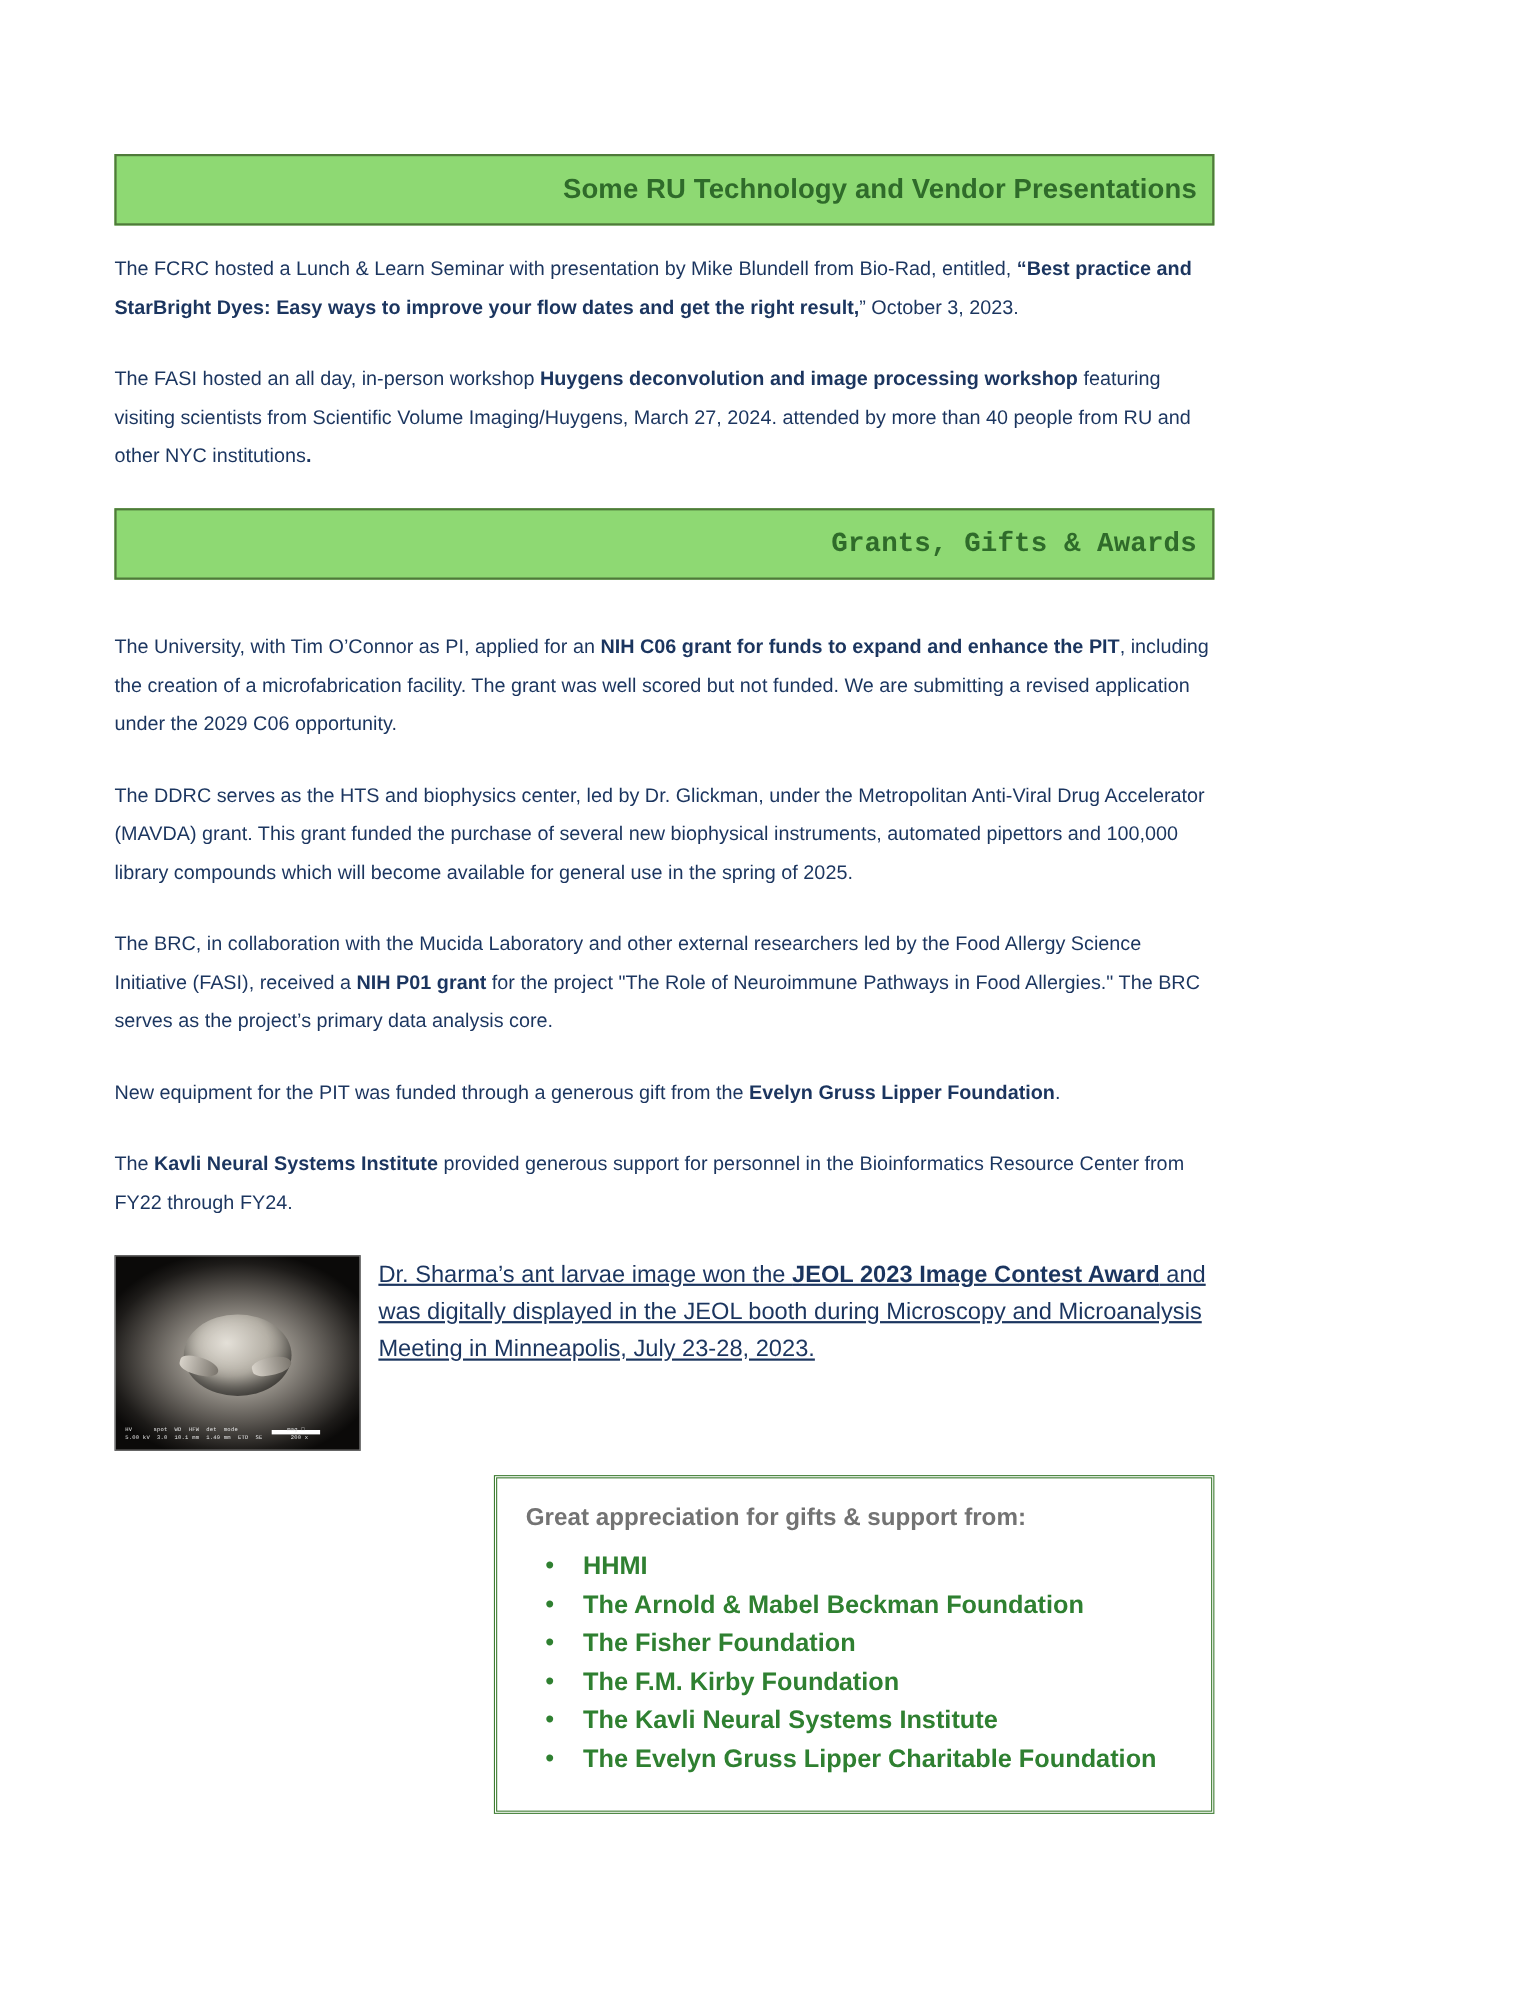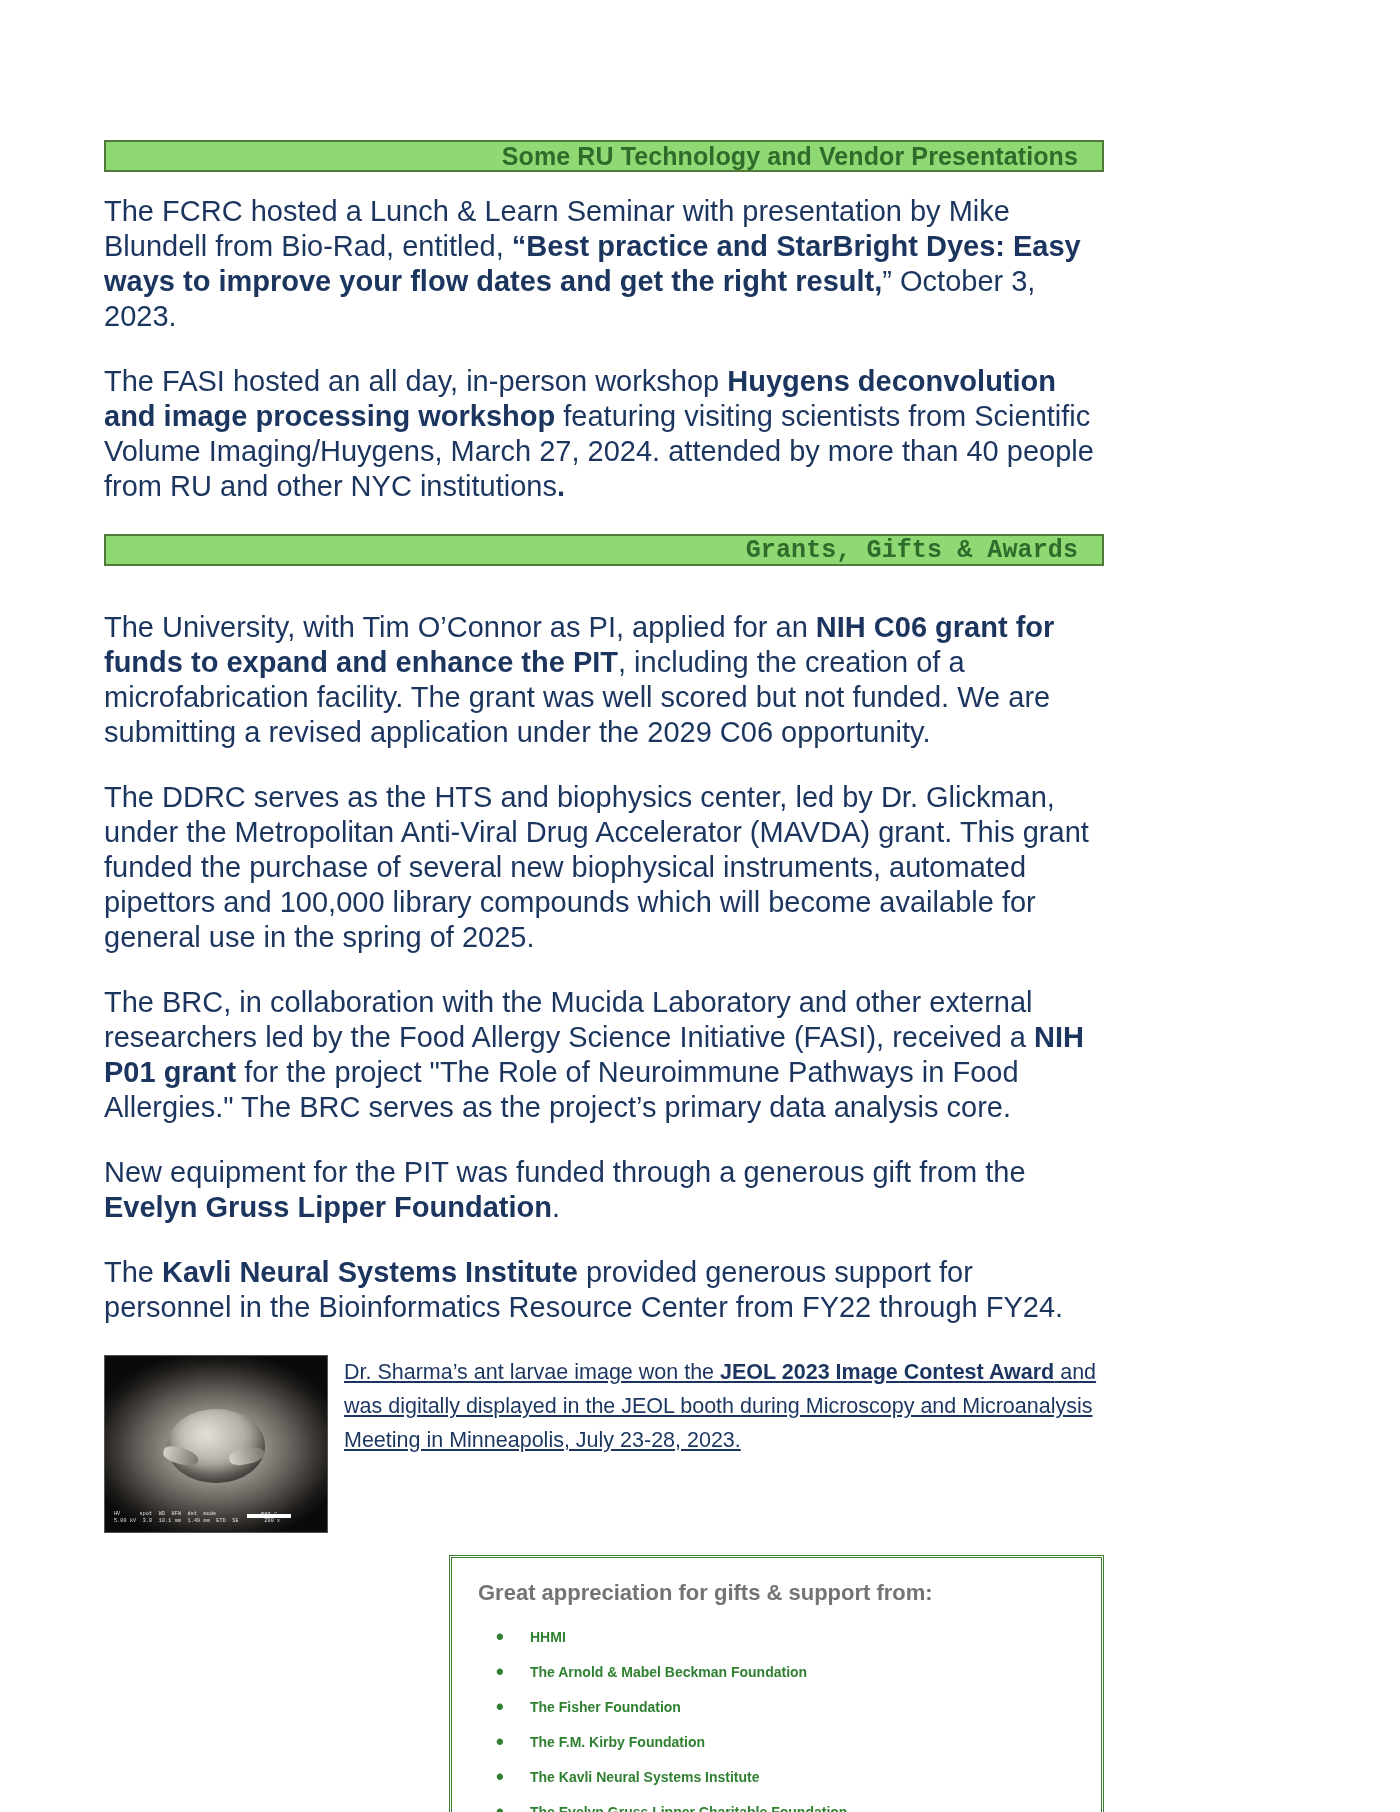--- a/index.html
+++ b/index.html
@@ -28,38 +28,38 @@
     left: 104px;
     top: 140px;
     width: 1000px;
   }
 
   
   .section-bar {
     background: #8ed973;
     border: 2px solid #4f7a3a;
     box-sizing: border-box;
-    height: 32px;
+    height: 65px;
     display: flex;
     align-items: center;
     justify-content: flex-end;
-    padding-right: 24px;
+    padding-right: 14px;
     margin-bottom: 22px;
   }
   .section-bar .bar-title {
     color: #2f6b2a;
     font-weight: bold;
     font-size: 25px;
     letter-spacing: 0.1px;
     white-space: nowrap;
   }
 
   
   p.body {
-    font-size: 29px;
+    font-size: 18px;
     line-height: 35px;
     color: #1b355f;
     margin: 0 0 30px 0;
     text-align: left;
   }
   p.body b { font-weight: bold; }
 
   
   .section-bar.second { margin-top: 28px; margin-bottom: 44px; font-family: Liberation Mono, monospace; }
 
@@ -149,21 +149,21 @@
     margin-bottom: 14px;
   }
   ul.thanks {
     list-style: none;
     margin: 0;
     padding: 0;
   }
   ul.thanks li {
     color: #2f8031;
     font-weight: bold;
-    font-size: 14px;
+    font-size: 23px;
     line-height: 35px;
     position: relative;
     padding-left: 52px;
   }
   ul.thanks li::before {
     content: "\2022";
     position: absolute;
     left: 18px;
     top: -1px;
     font-size: 22px;

